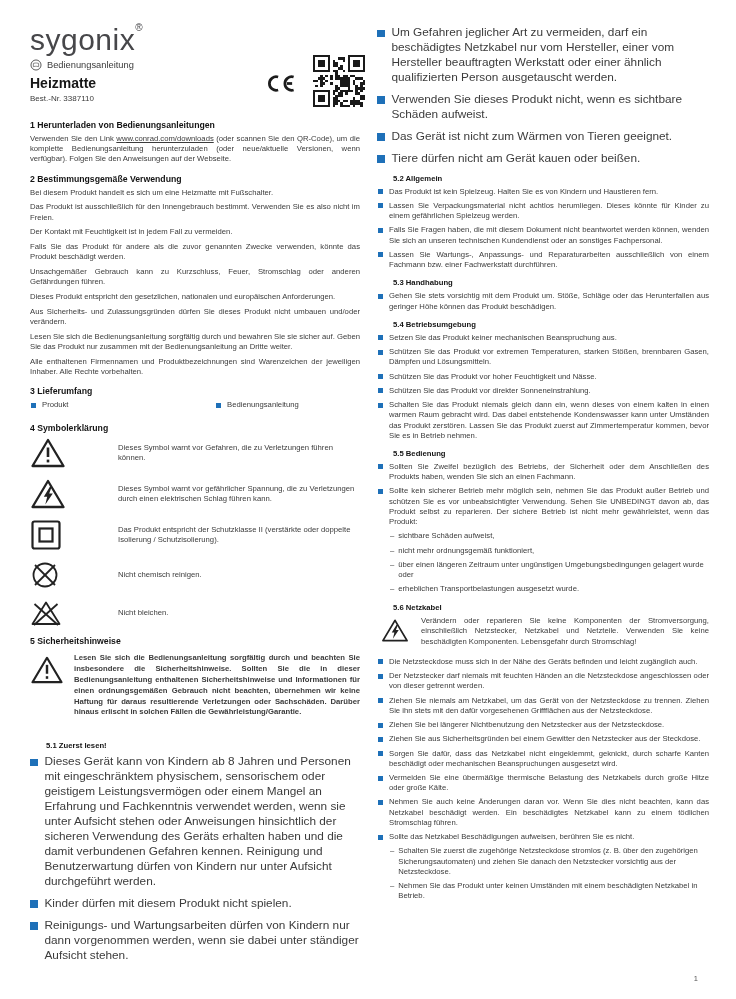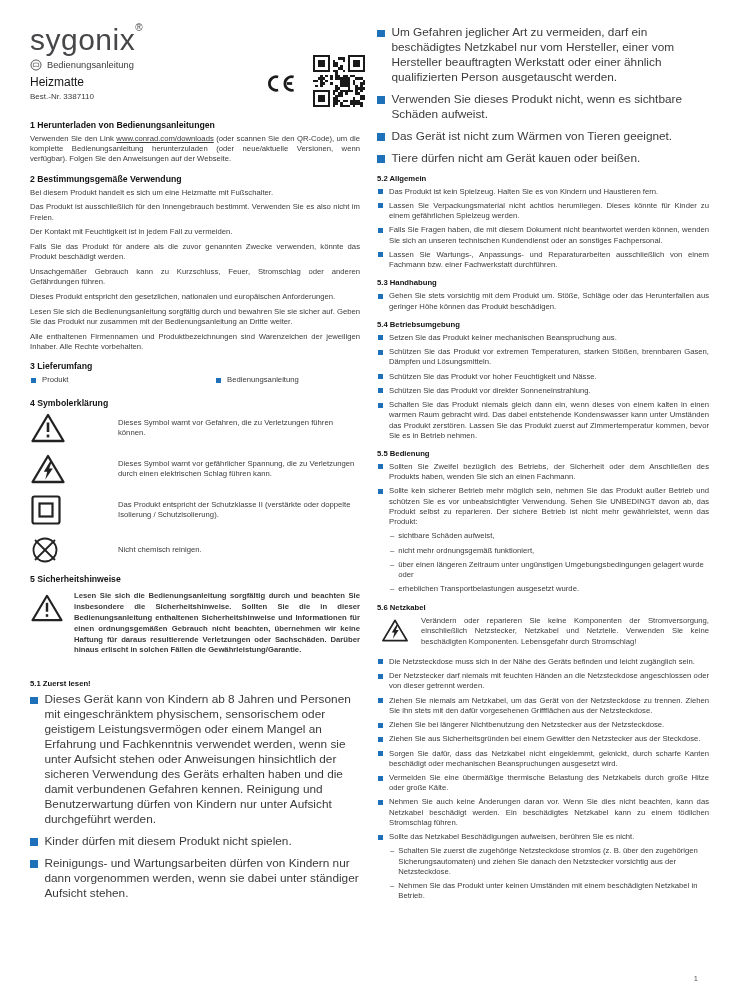--- a/index.html
+++ b/index.html
@@ -11,28 +11,28 @@
   .page{display:flex;padding:25px 24px 0 30px;gap:17px;}
   .col{flex:none;}
   .col.left{width:330px;}
   .col.right{width:332px;}
 
   
   .header{position:relative;height:86px;margin-bottom:2px;}
   .logo{font-size:30px;line-height:1;color:#47474a;letter-spacing:.5px;}
   .logo .reg{font-size:10px;vertical-align:top;position:relative;top:-2px;}
   .doc-row{display:flex;align-items:center;gap:5px;font-size:9.3px;color:#3b3b3b;margin-top:4px;}
-  .product{font-size:12px;font-weight:normal;color:#161616;margin-top:4px;}
+  .product{font-size:14px;font-weight:bold;color:#161616;margin-top:4px;}
   .orderno{font-size:8px;margin-top:3px;color:#3b3b3b;}
   .ce{position:absolute;right:64px;top:49px;}
   .qr{position:absolute;right:-5px;top:30px;width:52px;height:52px;}
 
   
   .h1{font-size:8.7px;font-weight:bold;color:#141414;margin:9px 0 4px;}
-  .h2{font-size:7.7px;font-weight:bold;color:#141414;margin:8px 0 4px;}
+  .h2{font-size:7.7px;font-weight:bold;color:#141414;margin:8px 16px 4px;}
   p.body{font-size:7.7px;line-height:1.33;margin:0 0 4.5px;text-align:justify;}
   a.link{color:#3b3b3b;text-decoration:underline;cursor:pointer;}
 
   
   .li{display:flex;margin:0 0 4px;}
   .li .sq{flex:none;width:5px;height:5px;background:#1e70b8;margin:2.5px 6px 0 1px;}
   .li .t{font-size:7.7px;line-height:1.33;text-align:justify;flex:1;}
   .li.big{margin:0 0 7px;}
   .li.big .sq{width:7.5px;height:7.5px;margin:4.5px 7px 0 0;}
   .li.big .t{font-size:11.8px;line-height:1.27;text-align:left;}
@@ -227,20 +227,21 @@
     <div class="h1">1 Herunterladen von Bedienungsanleitungen</div>
     <p class="body"><span>Verwenden Sie den Link </span><a class="link">www.conrad.com/downloads</a><span> (oder scannen Sie den QR-Code), um die komplette Bedienungsanleitung herunterzuladen (oder neue/aktuelle Versionen, wenn verfügbar). Folgen Sie den Anweisungen auf der Webseite.</span></p>
 
     <div class="h1">2 Bestimmungsgemäße Verwendung</div>
     <p class="body">Bei diesem Produkt handelt es sich um eine Heizmatte mit Fußschalter.</p>
     <p class="body">Das Produkt ist ausschließlich für den Innengebrauch bestimmt. Verwenden Sie es also nicht im Freien.</p>
     <p class="body">Der Kontakt mit Feuchtigkeit ist in jedem Fall zu vermeiden.</p>
     <p class="body">Falls Sie das Produkt für andere als die zuvor genannten Zwecke verwenden, könnte das Produkt beschädigt werden.</p>
     <p class="body">Unsachgemäßer Gebrauch kann zu Kurzschluss, Feuer, Stromschlag oder anderen Gefährdungen führen.</p>
     <p class="body">Dieses Produkt entspricht den gesetzlichen, nationalen und europäischen Anforderungen.</p>
+    <p class="body">Aus Sicherheits- und Zulassungsgründen dürfen Sie dieses Produkt nicht umbauen und/oder verändern.</p>
     <p class="body">Lesen Sie sich die Bedienungsanleitung sorgfältig durch und bewahren Sie sie sicher auf. Geben Sie das Produkt nur zusammen mit der Bedienungsanleitung an Dritte weiter.</p>
     <p class="body">Alle enthaltenen Firmennamen und Produktbezeichnungen sind Warenzeichen der jeweiligen Inhaber. Alle Rechte vorbehalten.</p>
 
     <div class="h1">3 Lieferumfang</div>
     <div class="lief">
       <div class="li">
           <span class="sq"></span>
           <span class="t">Produkt</span>
         </div>
       <div class="li">
@@ -282,20 +283,30 @@
     <div class="symrow">
       <span class="ic">
         <svg width="30" height="30" viewBox="0 0 30 30">
             <circle cx="15" cy="15" r="11.5" fill="none" stroke="#222" stroke-width="1.8"></circle>
             <line x1="5" y1="5" x2="25" y2="25" stroke="#222" stroke-width="1.8"></line>
             <line x1="25" y1="5" x2="5" y2="25" stroke="#222" stroke-width="1.8"></line>
           </svg>
       </span>
       <span class="t">Nicht chemisch reinigen.</span>
     </div>
+    <div class="symrow">
+      <span class="ic">
+        <svg width="32" height="28" viewBox="0 0 32 28">
+            <path d="M16 3.5 L29.5 25 H2.5 Z" fill="none" stroke="#222" stroke-width="1.8" stroke-linejoin="round"></path>
+            <line x1="4.5" y1="5" x2="28" y2="26" stroke="#222" stroke-width="1.8"></line>
+            <line x1="27.5" y1="5" x2="4" y2="26" stroke="#222" stroke-width="1.8"></line>
+          </svg>
+      </span>
+      <span class="t">Nicht bleichen.</span>
+    </div>
 
     <div class="h1">5 Sicherheitshinweise</div>
     <div class="notice">
       <span class="ic">
         <svg width="34" height="30" viewBox="0 0 36 32">
             <path d="M18 3 L33.5 29 H2.5 Z" fill="none" stroke="#222" stroke-width="2.3" stroke-linejoin="round"></path>
             <rect x="16.7" y="10.5" width="2.6" height="9.5" fill="#222"></rect>
             <rect x="16.7" y="22.6" width="2.6" height="2.8" fill="#222"></rect>
           </svg>
       </span>
@@ -414,21 +425,21 @@
       <span class="ic">
         <svg width="28" height="25" viewBox="0 0 36 32">
             <path d="M18 3 L33.5 29 H2.5 Z" fill="none" stroke="#222" stroke-width="2.3" stroke-linejoin="round"></path>
             <path d="M20 8.5 L13.8 18.7 h3.4 L15.3 26.5 L22.8 15.4 h-3.6 L21.8 8.5 Z" fill="#222"></path>
           </svg>
       </span>
       <span class="t">Verändern oder reparieren Sie keine Komponenten der Stromversorgung, einschließlich Netzstecker, Netzkabel und Netzteile. Verwenden Sie keine beschädigten Komponenten. Lebensgefahr durch Stromschlag!</span>
     </div>
     <div class="li">
         <span class="sq"></span>
-        <span class="t">Die Netzsteckdose muss sich in der Nähe des Geräts befinden und leicht zugänglich sein.</span>
+        <span class="t">Die Netzsteckdose muss sich in der Nähe des Geräts befinden und leicht zugänglich auch.</span>
       </div>
     <div class="li">
         <span class="sq"></span>
         <span class="t">Der Netzstecker darf niemals mit feuchten Händen an die Netzsteckdose angeschlossen oder von dieser getrennt werden.</span>
       </div>
     <div class="li">
         <span class="sq"></span>
         <span class="t">Ziehen Sie niemals am Netzkabel, um das Gerät von der Netzsteckdose zu trennen. Ziehen Sie ihn stets mit den dafür vorgesehenen Griffflächen aus der Netzsteckdose.</span>
       </div>
     <div class="li">

